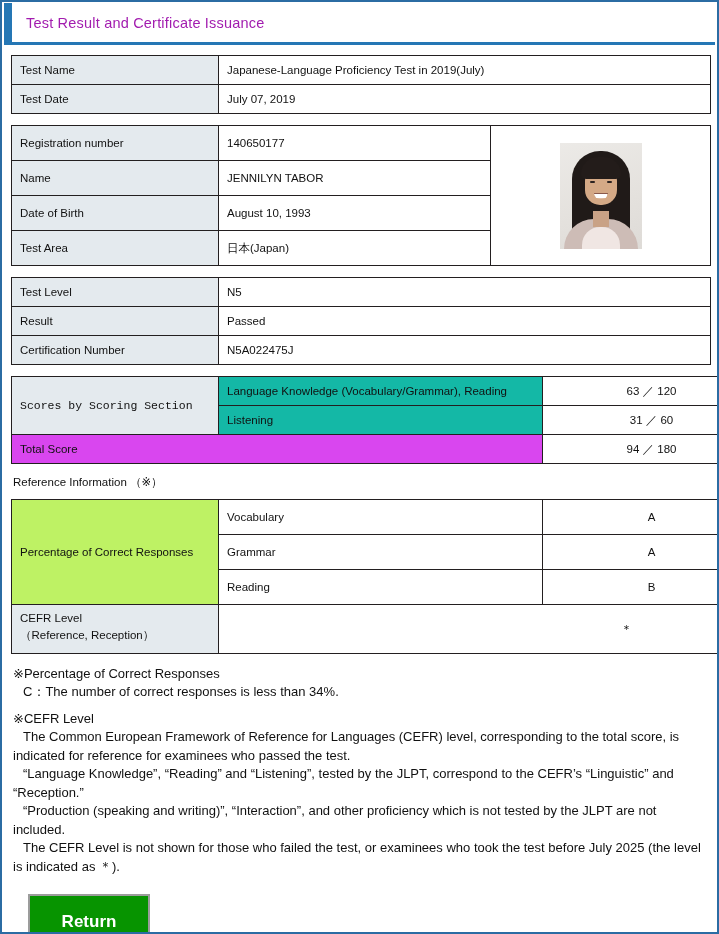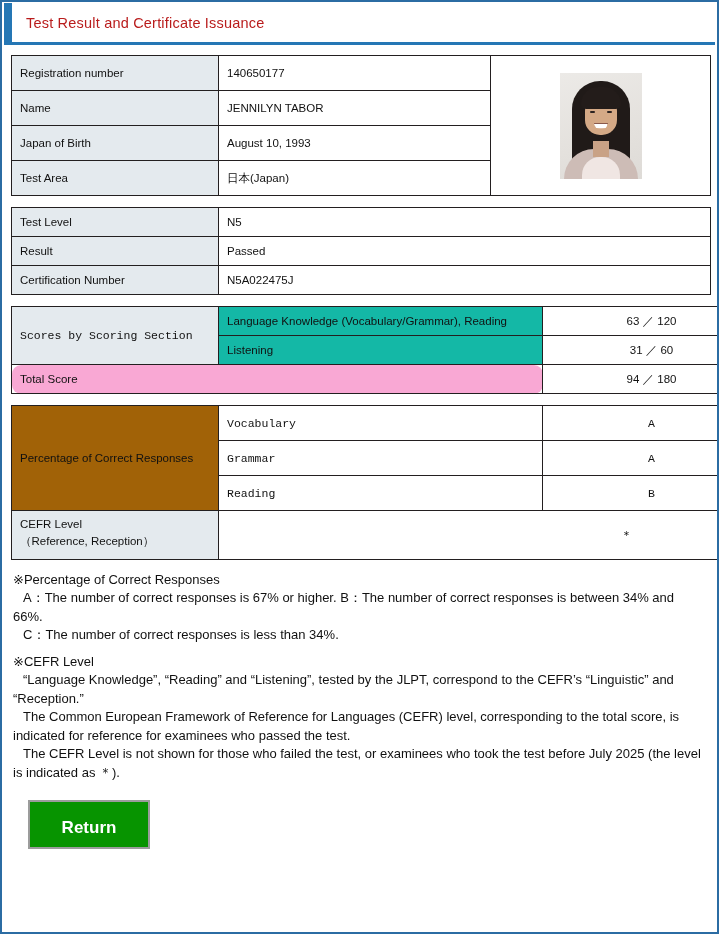--- a/index.html
+++ b/index.html
@@ -35,21 +35,21 @@
   .header-accent {
     width: 8px;
     align-self: stretch;
     background: #2577b5;
     flex: 0 0 8px;
   }
   .header-title {
     font-size: 14.5px;
     letter-spacing: 0.2px;
     padding-left: 14px;
-    color: #b91c1c;
+    color: #a21caf;
     white-space: nowrap;
   }
 
   
   .body-area {
     padding: 10px 9px 0 9px;
   }
   table.tbl {
     border-collapse: collapse;
     width: 700px;
@@ -164,45 +164,44 @@
   table.scores td.sec-name {
     background: #14b8a6;
     width: 307px;
   }
   table.scores td.sec-score {
     background: #ffffff;
     width: 201px;
     text-align: center;
   }
   table.scores td.total-label {
-    background: #f9a8d4;
-    border-radius: 9px;
+    background: #d946ef;
   }
 
   
   .ref-heading {
     font-size: 11.5px;
     margin: 3px 0 9px 2px;
     color: #111111;
   }
   table.ref td.ref-label {
-    background: #a16207;
+    background: #bef264;
     width: 190px;
     margin-left: 16px;
   }
   table.ref td.ref-item {
     background: #ffffff;
     width: 307px;
   }
   table.ref td.ref-grade {
     background: #ffffff;
     width: 201px;
     text-align: center;
   }
-  table.ref td.tall { height: 34px; font-family: Liberation Mono, monospace; }
+  table.ref td.tall { height: 34px; }
   table.ref td.cefr-label {
     background: #e4eaee;
     line-height: 1.45;
     padding-bottom: 4px;
   }
   table.ref td.cefr-value {
     background: #ffffff;
     position: relative;
     height: 48px;
   }
@@ -251,20 +250,32 @@
 
 <div class="page">
 
   <div class="header">
     <div class="header-accent"></div>
     <div class="header-title">Test Result and Certificate Issuance</div>
   </div>
 
   <div class="body-area">
 
+    <table class="tbl test-info">
+      <tbody>
+        <tr>
+          <td class="lbl">Test Name</td>
+          <td class="val" colspan="2">Japanese-Language Proficiency Test in 2019(July)</td>
+        </tr>
+        <tr>
+          <td class="lbl">Test Date</td>
+          <td class="val" colspan="2">July 07, 2019</td>
+        </tr>
+      </tbody>
+    </table>
 
     <table class="tbl info">
       <tbody>
         <tr>
           <td class="lbl">Registration number</td>
           <td class="val">140650177</td>
           <td class="photo-cell" rowspan="4">
             <span class="photo">
               <span class="bg"></span>
               <span class="hair-back"></span>
@@ -277,21 +288,21 @@
               <span class="eye-r"></span>
               <span class="mouth"></span>
             </span>
           </td>
         </tr>
         <tr>
           <td class="lbl">Name</td>
           <td class="val">JENNILYN TABOR</td>
         </tr>
         <tr>
-          <td class="lbl">Japan of Birth</td>
+          <td class="lbl">Date of Birth</td>
           <td class="val">August 10, 1993</td>
         </tr>
         <tr>
           <td class="lbl">Test Area</td>
           <td class="val">日本(Japan)</td>
         </tr>
       </tbody>
     </table>
 
     <table class="tbl result">
@@ -322,20 +333,21 @@
           <td class="sec-name">Listening</td>
           <td class="sec-score">31 ／ 60</td>
         </tr>
         <tr>
           <td class="total-label" colspan="2">Total Score</td>
           <td class="sec-score">94 ／ 180</td>
         </tr>
       </tbody>
     </table>
 
+    <div class="ref-heading">Reference Information （※）</div>
 
     <table class="tbl ref">
       <tbody>
         <tr>
           <td class="ref-label" rowspan="3">Percentage of Correct Responses</td>
           <td class="ref-item tall">Vocabulary</td>
           <td class="ref-grade tall">A</td>
         </tr>
         <tr>
           <td class="ref-item tall">Grammar</td>
@@ -353,27 +365,27 @@
           <td class="cefr-value" colspan="2">
             <span class="cefr-star">＊</span>
           </td>
         </tr>
       </tbody>
     </table>
 
     <div class="notes">
       <div class="note-block">
         <div class="note-title">※Percentage of Correct Responses</div>
-        <div class="note-line note-indent">A：The number of correct responses is 67% or higher. B：The number of correct responses is between 34% and 66%.</div>
         <div class="note-line note-indent">C：The number of correct responses is less than 34%.</div>
       </div>
       <div class="note-block">
         <div class="note-title">※CEFR Level</div>
+        <div class="note-line note-indent">The Common European Framework of Reference for Languages (CEFR) level, corresponding to the total score, is indicated for reference for examinees who passed the test.</div>
         <div class="note-line note-indent">“Language Knowledge”, “Reading” and “Listening”, tested by the JLPT, correspond to the CEFR’s “Linguistic” and “Reception.”</div>
-        <div class="note-line note-indent">The Common European Framework of Reference for Languages (CEFR) level, corresponding to the total score, is indicated for reference for examinees who passed the test.</div>
+        <div class="note-line note-indent">“Production (speaking and writing)”, “Interaction”, and other proficiency which is not tested by the JLPT are not included.</div>
         <div class="note-line note-indent">The CEFR Level is not shown for those who failed the test, or examinees who took the test before July 2025 (the level is indicated as ＊).</div>
       </div>
     </div>
 
     <div class="btn-area">
       <button class="return-btn" type="button">Return</button>
     </div>
 
   </div>
 </div>

